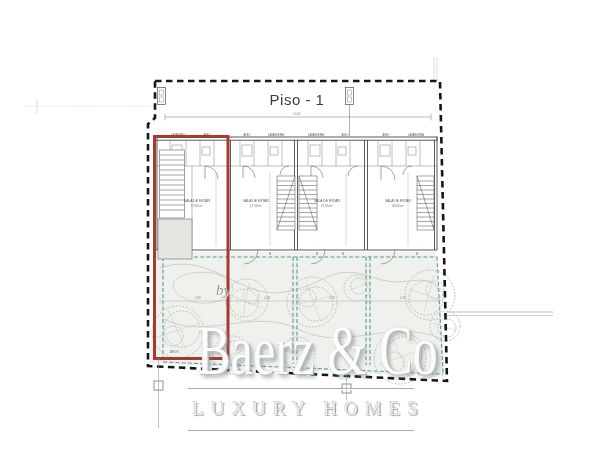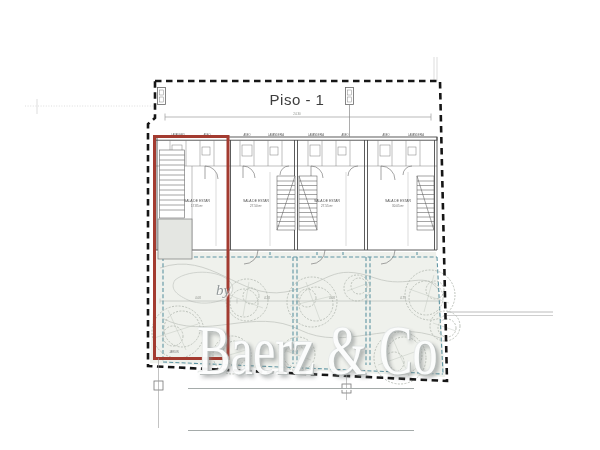--- a/index.html
+++ b/index.html
@@ -283,16 +283,17 @@
     <line x1="158.5" y1="358" x2="158.5" y2="428" stroke="#9b9b9b" stroke-width=".6"></line>
     <rect x="342" y="384" width="9" height="9" fill="#fff" stroke="#777" stroke-width=".8"></rect>
     <line x1="346.5" y1="374" x2="346.5" y2="400" stroke="#9b9b9b" stroke-width=".6"></line>
   </g>
 </svg>
 
 <div class="wm">
   <div class="wm-by">by</div>
   <div class="wm-brand">Baerz &amp; Co</div>
   <div class="wm-line wm-line1"></div>
+  <div class="wm-tagline">LUXURY HOMES</div>
   <div class="wm-line wm-line2"></div>
 </div>
 
 </div>
 
 </body></html>

